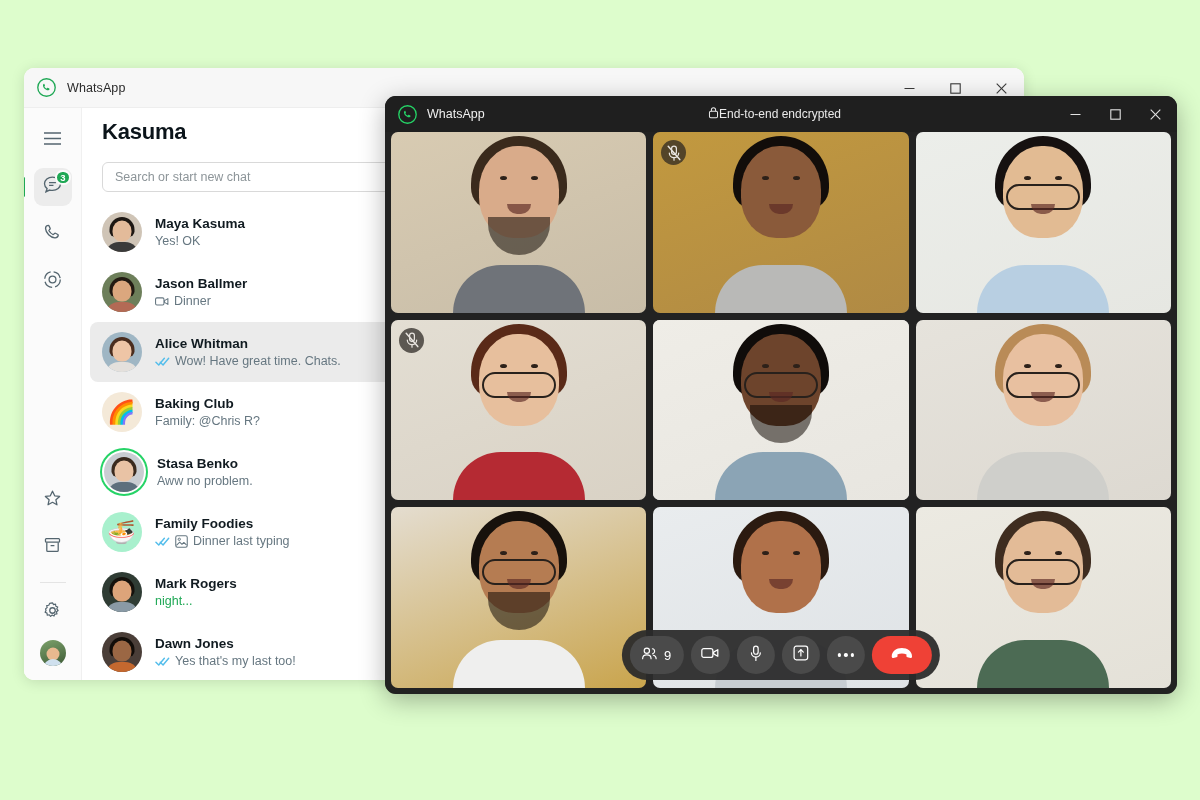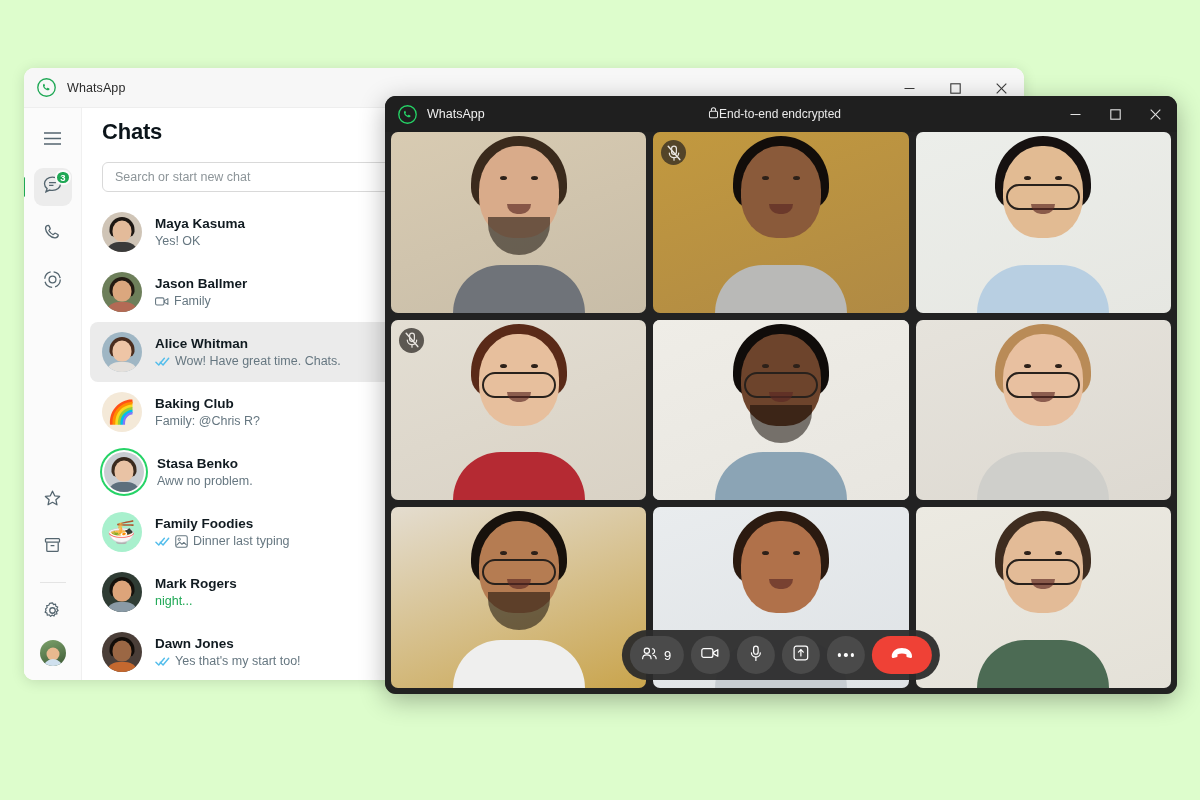--- a/index.html
+++ b/index.html
@@ -324,21 +324,21 @@
         </span>
       </div>
       <div class="rail-avatar">
         <div class="face"></div>
         <div class="shirt"></div>
       </div>
     </div>
 
     <div class="listpane">
       <div class="list-header">
-        <div class="list-title">Chats</div>
+        <div class="list-title">Kasuma</div>
         <div class="list-header-actions">
           <span class="hdr-ico">
             <svg width="18" height="18" viewBox="0 0 20 20">
                 <path d="M3 5.6c0-.9.7-1.6 1.6-1.6h5.2" fill="none" stroke="#3b4a54" stroke-width="1.4" stroke-linecap="round"></path>
                 <path d="M3 10.5v4c0 .9.7 1.6 1.6 1.6h10.2c.9 0 1.6-.7 1.6-1.6v-5" fill="none" stroke="#3b4a54" stroke-width="1.4" stroke-linecap="round"></path>
                 <path d="M8 12.4l1-3.1 6-6 2.1 2.1-6 6z" fill="none" stroke="#3b4a54" stroke-width="1.4" stroke-linejoin="round"></path>
               </svg>
           </span>
           <span class="hdr-ico">
             <svg width="18" height="16" viewBox="0 0 20 16">
@@ -395,21 +395,21 @@
             </div>
             <div class="rowmid">
               <div class="rowname">Jason Ballmer</div>
               <div class="rowmsg">
                 <span style="display:flex">
                   <svg width="14" height="11" viewBox="0 0 15 11">
                     <rect x="0.6" y="1.6" width="9" height="7.6" rx="1.5" fill="none" stroke="#667781" stroke-width="1.15"></rect>
                     <path d="M10.2 4.6l3.6-2.2v6.2l-3.6-2.2z" fill="none" stroke="#667781" stroke-width="1.15" stroke-linejoin="round"></path>
                   </svg>
                 </span>
-                <span>Family</span>
+                <span>Dinner</span>
               </div>
             </div>
             <div class="rowright">
               <div class="rowtime green">15:26</div>
               <div class="rowmeta">
                 <span class="badge">3</span>
               </div>
             </div>
           </div>
           <div class="chatrow selected">
@@ -525,21 +525,21 @@
             </div>
             <div class="rowmid">
               <div class="rowname">Dawn Jones</div>
               <div class="rowmsg">
                 <span style="display:flex">
                   <svg width="15" height="11" viewBox="0 0 16 11">
                     <path d="M1 6.2l3 3 6-7.2" fill="none" stroke="#53bdeb" stroke-width="1.5" stroke-linecap="round" stroke-linejoin="round"></path>
                     <path d="M5.6 6.2l3 3 6-7.2" fill="none" stroke="#53bdeb" stroke-width="1.5" stroke-linecap="round" stroke-linejoin="round"></path>
                   </svg>
                 </span>
-                <span>Yes that's my start too!</span>
+                <span>Yes that's my last too!</span>
               </div>
             </div>
             <div class="rowright">
               <div class="rowtime">8:32</div>
               <div class="rowmeta"></div>
             </div>
           </div>
         </div>
     </div>
   </div>

